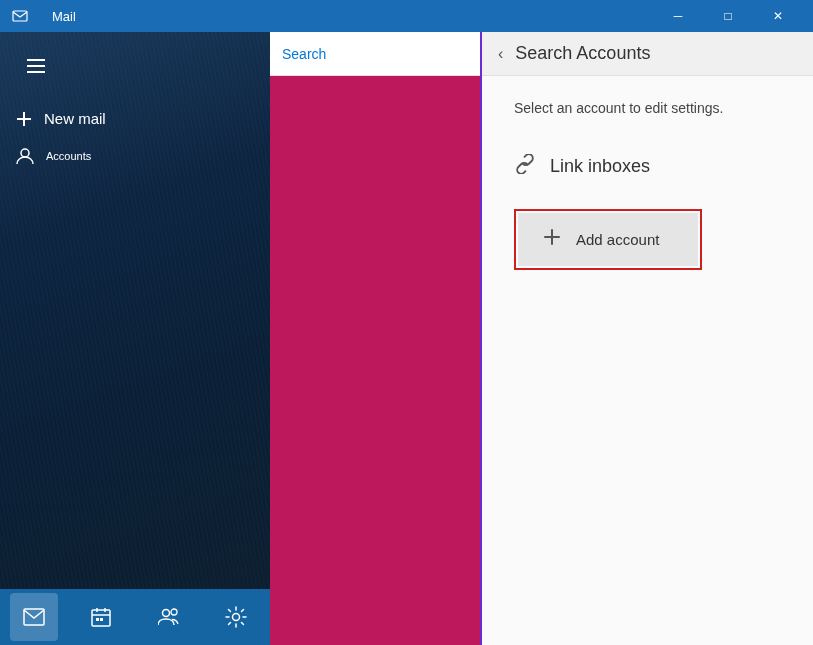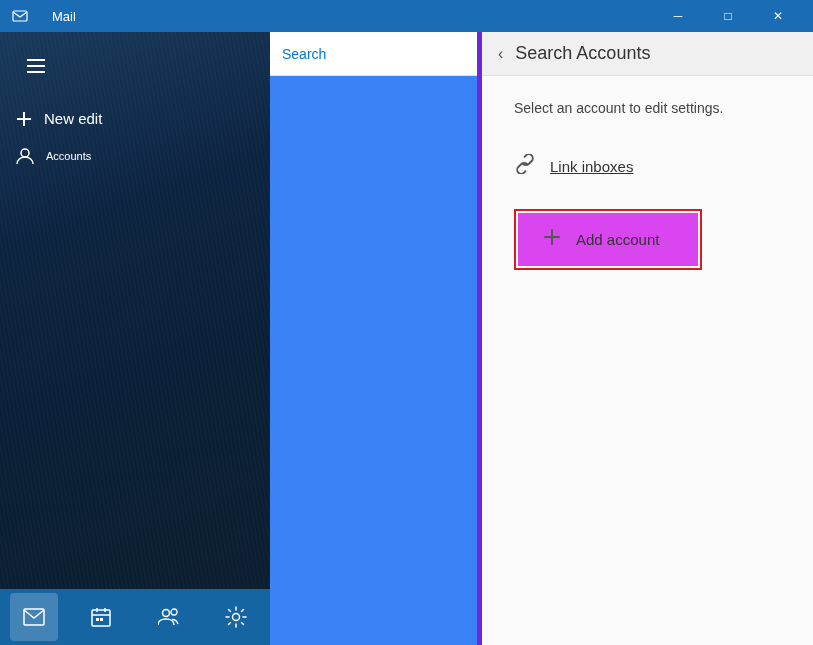--- a/index.html
+++ b/index.html
@@ -138,24 +138,24 @@
       border-radius: 4px;
     }
     .taskbar-icon.active {
       background: rgba(255,255,255,0.2);
     }
 
     
     .middle-column {
       width: 212px;
       height: 613px;
-      background: #3b82f6;
+      background: #be185d;
       display: flex;
       flex-direction: column;
-      border-right: 5px solid #6d28d9;
+      border-right: 2px solid #6d28d9;
     }
     .search-bar {
       height: 44px;
       background: white;
       display: flex;
       align-items: center;
       padding: 0 12px;
       border-bottom: 1px solid #e0e0e0;
     }
     .search-input {
@@ -208,38 +208,37 @@
       gap: 14px;
       padding: 10px 0;
       margin-bottom: 16px;
       cursor: pointer;
     }
     .link-icon {
       font-size: 20px;
       color: #555;
     }
     .link-inboxes-label {
-      font-size: 15px;
+      font-size: 18px;
       color: #333;
-      text-decoration: underline;
     }
 
     .add-account-wrapper {
       display: inline-block;
       border: 2px solid #cc2020;
       padding: 2px;
       margin-top: 4px;
     }
     .add-account-btn {
       display: flex;
       align-items: center;
       gap: 14px;
       padding: 14px 24px;
       cursor: pointer;
-      background: #d946ef;
+      background: #e5e5e5;
       min-width: 180px;
     }
     .add-icon {
       font-size: 20px;
       color: #555;
       font-weight: 300;
     }
     .add-account-label {
       font-size: 15px;
       color: #333;
@@ -277,21 +276,21 @@
             <rect y="12" width="18" height="2" fill="white"></rect>
           </svg>
         </div>
       </div>
 
       <div class="new-mail-btn">
         <svg width="16" height="16" viewBox="0 0 16 16">
           <line x1="8" y1="1" x2="8" y2="15" stroke="white" stroke-width="2"></line>
           <line x1="1" y1="8" x2="15" y2="8" stroke="white" stroke-width="2"></line>
         </svg>
-        <span>New edit</span>
+        <span>New mail</span>
       </div>
 
       <div class="accounts-btn">
         <svg width="18" height="18" viewBox="0 0 18 18">
           <circle cx="9" cy="6" r="4" fill="none" stroke="white" stroke-width="1.5"></circle>
           <path d="M1 17c0-4 3.6-7 8-7s8 3 8 7" fill="none" stroke="white" stroke-width="1.5"></path>
         </svg>
         <span>Accounts</span>
       </div>
     </div>

